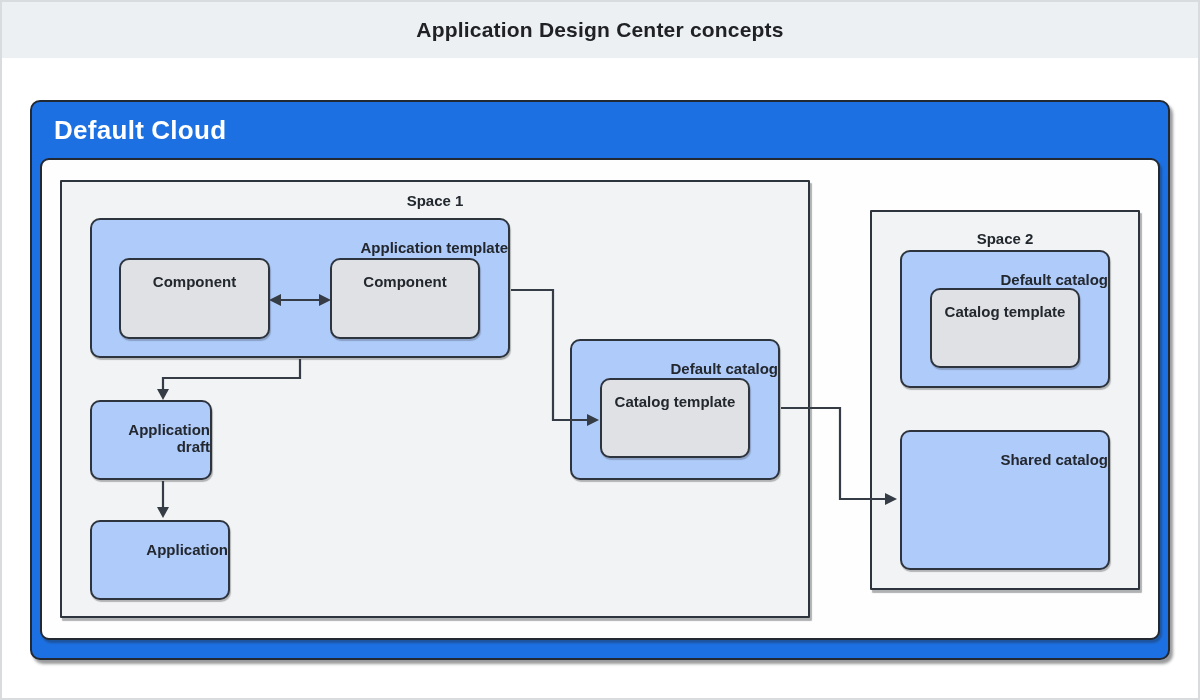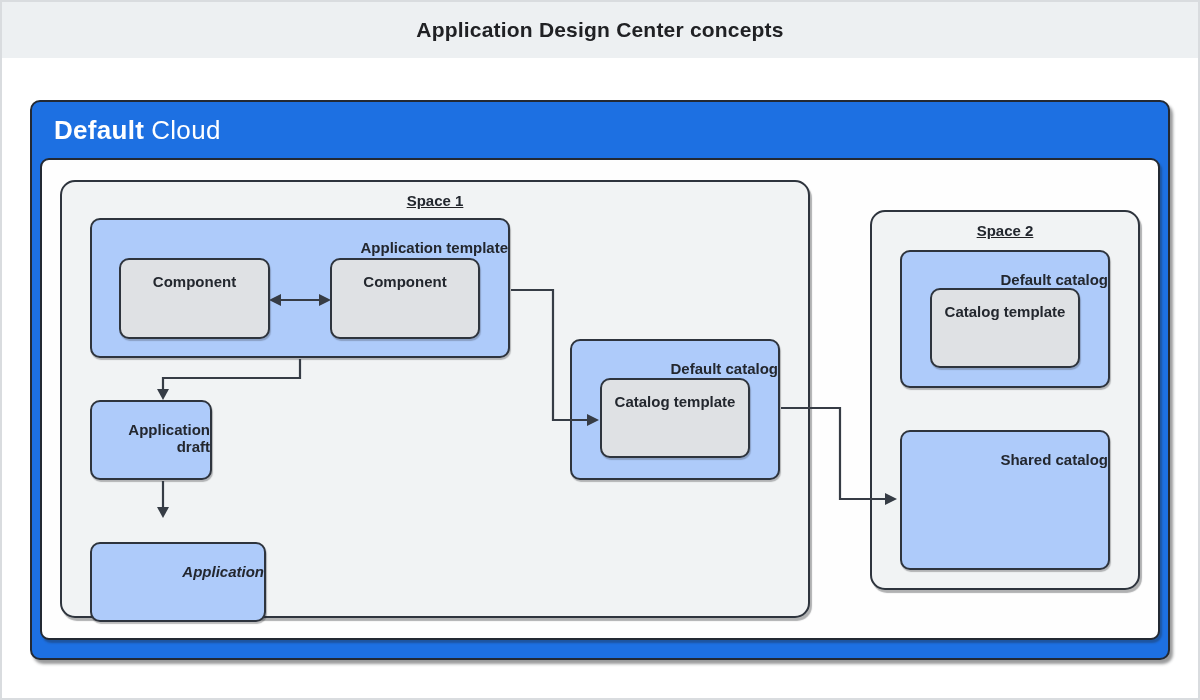--- a/index.html
+++ b/index.html
@@ -28,52 +28,51 @@
   .frame{
     position:absolute;left:30px;top:100px;width:1140px;height:560px;
     background:var(--google-blue);border:2px solid #232933;border-radius:10px;
     box-shadow:3px 4px 3px rgba(32,33,36,.45);
   }
   .logo{
     position:absolute;left:22px;top:11px;color:#fff;font-size:26px;line-height:34px;
     letter-spacing:.3px;white-space:nowrap;
   }
   .logo .g{font-weight:700;}
-  .logo .c{font-weight:400;margin-left:7px;margin-top:28px;}
+  .logo .c{font-weight:700;margin-left:7px;margin-top:28px;}
   .panel{
     position:absolute;left:8px;top:56px;width:1120px;height:482px;
     background:#fefefe;border:2px solid #232933;border-radius:9px;
     box-shadow:2px 3px 2px rgba(32,33,36,.35);
   }
   .layer{position:absolute;left:0;top:0;width:1200px;height:700px;}
   .node{position:absolute;border:2px solid var(--border-dark);}
   .space{
-    background:var(--space-gray);border-radius:15px;
+    background:var(--space-gray);border-radius:1px;
     box-shadow:2px 3px 1px rgba(32,33,36,.35);
-    text-decoration:underline;
   }
   .blue{
     background:var(--box-blue);border-radius:10px;
     box-shadow:1px 2px 1px rgba(32,33,36,.3);
   }
   .gray{
     background:var(--box-gray);border-radius:10px;
     box-shadow:1px 2px 1px rgba(32,33,36,.25);
   }
   .lbl{display:block;text-align:center;font-weight:700;font-size:15px;color:#23272e;}
   .pt12 .lbl{padding-top:19px;text-align:right;}
   .pt14 .lbl{padding-top:13px;}
   
   .space1{left:60px;top:180px;width:750px;height:438px;}
   .space2{left:870px;top:210px;width:270px;height:380px;}
   .app-template{left:90px;top:218px;width:420px;height:140px;}
   .component-l{left:119px;top:258px;width:151px;height:81px;}
   .component-r{left:330px;top:258px;width:150px;height:81px;}
   .app-draft{left:90px;top:400px;width:122px;height:80px;}
-  .application{left:90px;top:542px;width:176px;height:80px;font-style:italic;}
+  .application{left:90px;top:520px;width:140px;height:80px;}
   .def-cat-1{left:570px;top:339px;width:210px;height:141px;}
   .cat-tpl-1{left:600px;top:378px;width:150px;height:80px;}
   .def-cat-2{left:900px;top:250px;width:210px;height:138px;}
   .cat-tpl-2{left:930px;top:288px;width:150px;height:80px;}
   .shared-cat{left:900px;top:430px;width:210px;height:140px;}
   .shared-tpl{left:930px;top:468px;width:150px;height:80px;}
   svg.arrows{position:absolute;left:0;top:0;pointer-events:none;}
   svg.arrows path{fill:none;stroke:var(--arrow);stroke-width:2.2px;}
   svg.arrows polygon{fill:var(--arrow);stroke:none;}
 </style>
@@ -93,21 +92,21 @@
     <div class="panel"></div>
   </div>
 
   <div class="layer">
 
     <div class="node space space1">
       <span class="lbl" style="padding-top:10px">Space 1</span>
     </div>
 
     <div class="node space space2">
-      <span class="lbl" style="padding-top:10px">Space 2</span>
+      <span class="lbl" style="padding-top:18px">Space 2</span>
     </div>
 
     <div class="node blue pt12 app-template">
       <span class="lbl">Application template</span>
     </div>
 
     <div class="node gray pt14 component-l">
       <span class="lbl">Component</span>
     </div>
 

